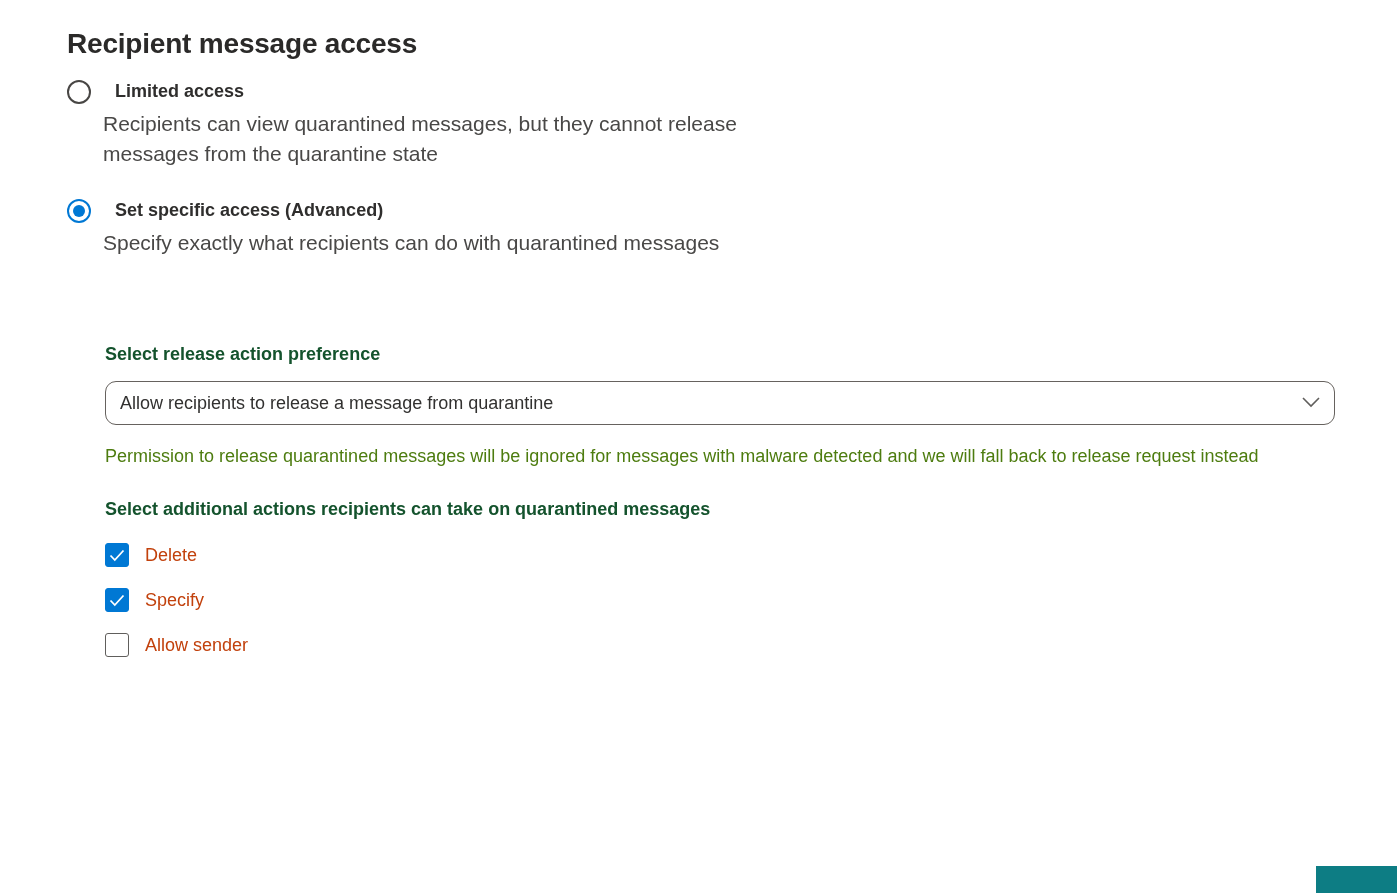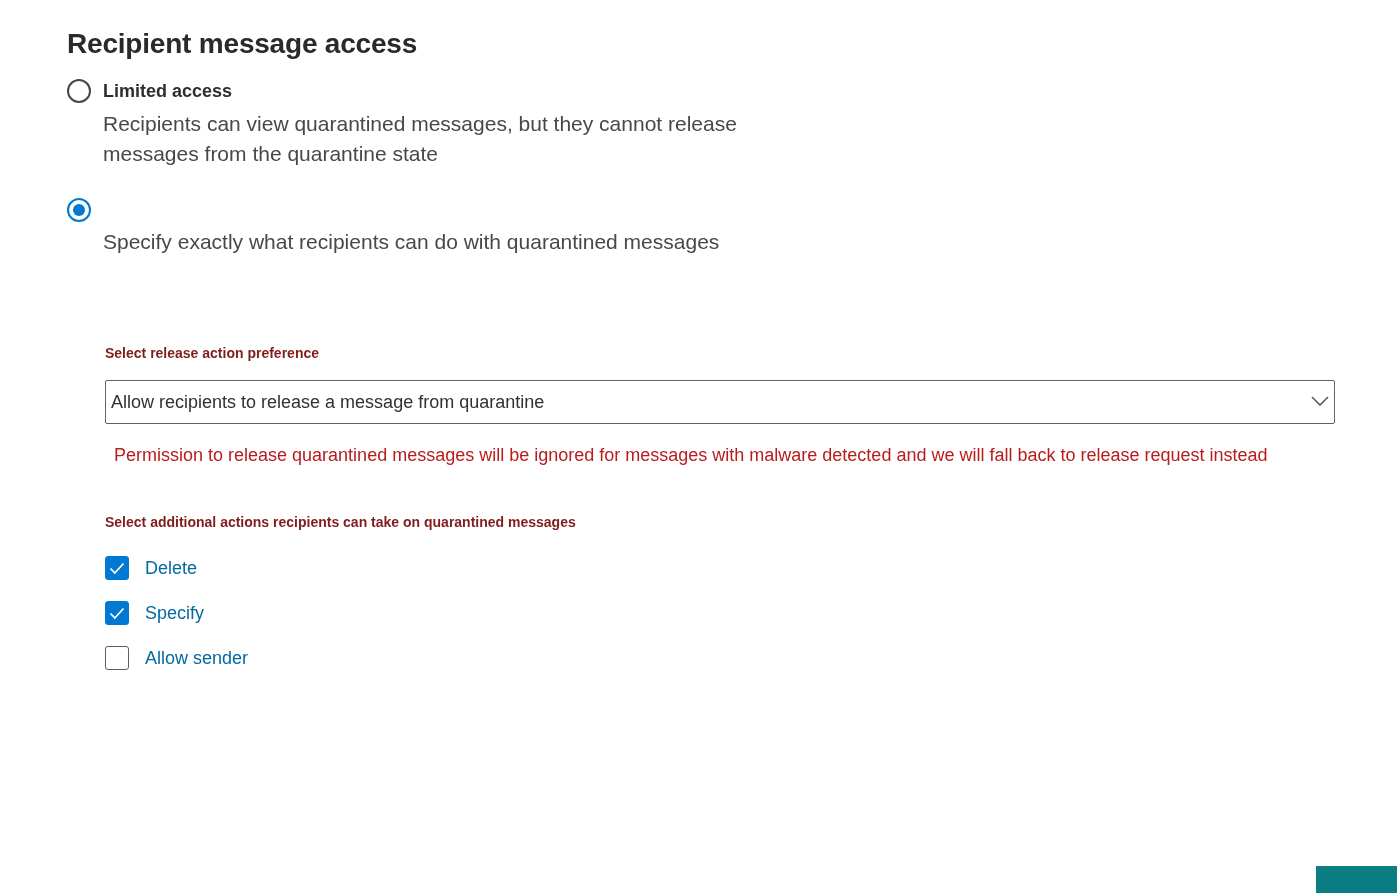--- a/index.html
+++ b/index.html
@@ -51,22 +51,22 @@
   }
   .required {
     color: #a4262c;
     font-weight: 600;
     margin-left: 4px;
   }
   .radio-group { margin-top: 18px; }
   .radio-option + .radio-option { margin-top: 28px; }
   .radio-row {
     display: flex;
-    align-items: flex-start;
-    gap: 12px;
+    align-items: center;
+    gap: 24px;
     cursor: pointer;
   }
   .radio-circle {
     flex: 0 0 auto;
     width: 24px;
     height: 24px;
     border: 2px solid #484644;
     border-radius: 50%;
     background: #ffffff;
     position: relative;
@@ -91,53 +91,53 @@
   }
   .radio-desc {
     margin: 5px 0 0 36px;
     font-size: 21px;
     line-height: 30px;
     color: #494847;
     max-width: 700px;
   }
   .advanced-section { margin-left: 38px; margin-top: 84px; }
   .sub-label {
-    font-size: 14px;
+    font-size: 18px;
     line-height: 25px;
     font-weight: 600;
-    color: #7f1d1d;
+    color: #14532d;
   }
   .dropdown {
     margin-top: 14px;
     width: 1230px;
     height: 44px;
     border: 1px solid #66625e;
-    border-radius: 2px;
+    border-radius: 11px;
     background: #ffffff;
     display: flex;
     align-items: center;
     justify-content: space-between;
-    padding: 0 5px;
+    padding: 0 14px;
     cursor: pointer;
   }
   .dropdown-value {
     font-size: 18px;
     color: #323130;
     white-space: nowrap;
     overflow: hidden;
   }
   .chevron { flex: 0 0 auto; margin-left: 12px; }
   .note {
-    margin: 16px 0 0 9px;
+    margin: 16px 0 0 0;
     font-size: 18px;
     line-height: 30px;
-    color: #b91c1c;
+    color: #4d7c0f;
     max-width: 1190px;
   }
-  .actions-label { margin-top: 40px; }
+  .actions-label { margin-top: 26px; }
   .checkbox-list { margin-top: 0; }
   .checkbox-row {
     margin-top: 21px;
     display: flex;
     align-items: center;
     gap: 16px;
     cursor: pointer;
   }
   .checkbox-box {
     flex: 0 0 auto;
@@ -152,21 +152,21 @@
   }
   .checkbox-row.on .checkbox-box {
     background: #0078d4;
     border-color: #0078d4;
   }
   .checkbox-box svg { display: none; }
   .checkbox-row.on .checkbox-box svg { display: block; }
   .checkbox-label {
     font-size: 18px;
     line-height: 24px;
-    color: #0369a1;
+    color: #c2410c;
   }
   .help-button {
     position: absolute;
     right: 0;
     bottom: 0;
     width: 81px;
     height: 27px;
     background: #0d7d84;
     overflow: hidden;
     cursor: pointer;
@@ -198,20 +198,21 @@
         <span class="radio-label">Limited access</span>
       </div>
       <div class="radio-desc">Recipients can view quarantined messages, but they cannot release messages from the quarantine state</div>
     </div>
 
     <div class="radio-option on">
       <div class="radio-row">
         <span class="radio-circle">
             <span class="radio-dot"></span>
           </span>
+        <span class="radio-label">Set specific access (Advanced)</span>
       </div>
       <div class="radio-desc">Specify exactly what recipients can do with quarantined messages</div>
     </div>
 
   </div>
 
   <div class="advanced-section">
 
     <div class="sub-label">Select release action preference</div>
 

